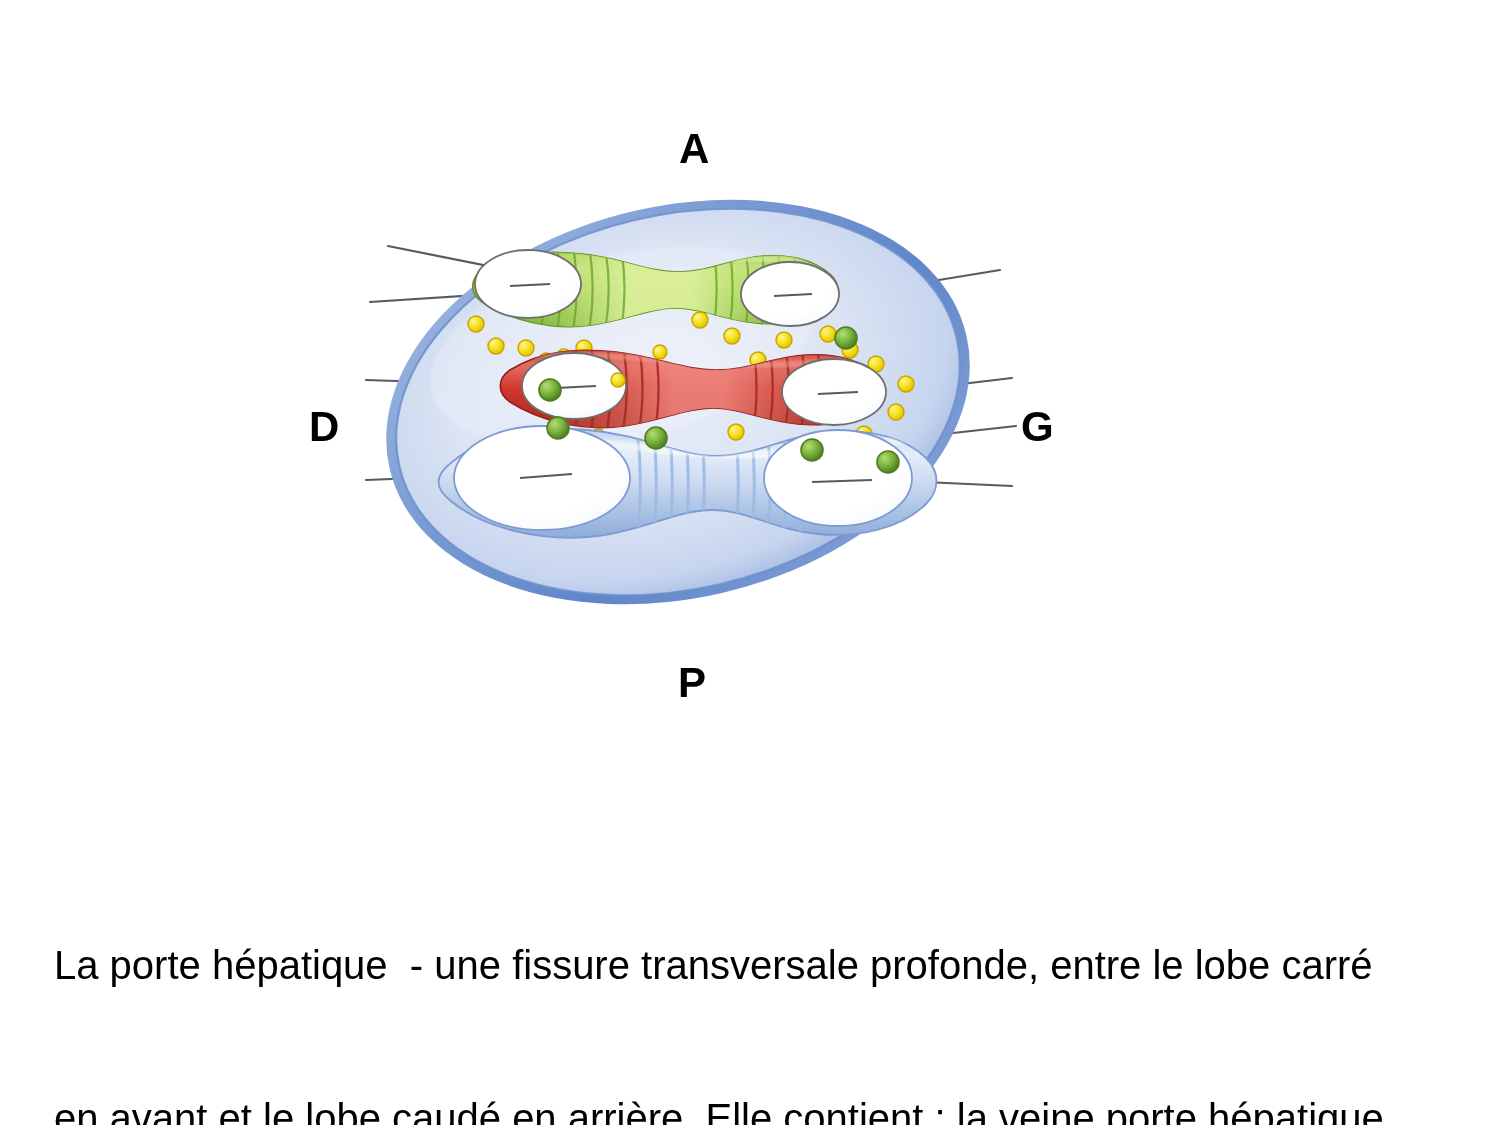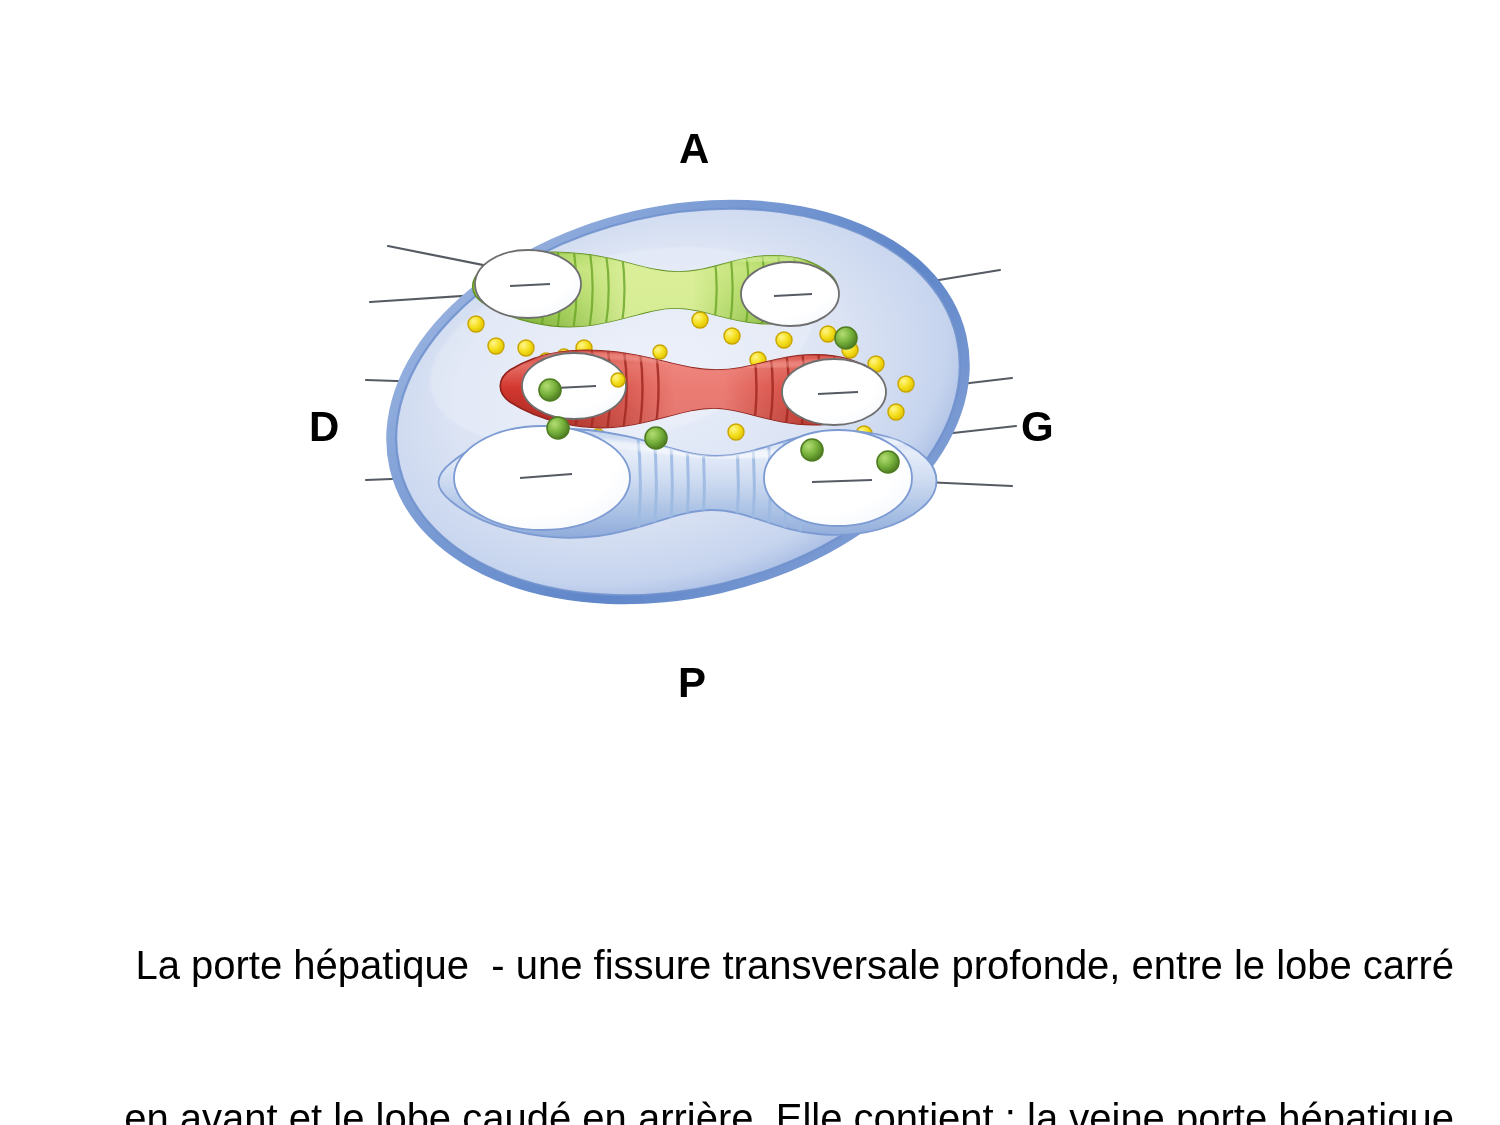--- a/index.html
+++ b/index.html
@@ -36,21 +36,21 @@
   
   #caption{
     position:absolute;
     left:54px;top:838px;width:1400px;
     font-family:"Liberation Sans", sans-serif;
     font-size:40px;
     line-height:51px;
     color:#000000;
     white-space:pre-wrap;
   }
-  .capline{display:block;text-align:right;}
+  .capline{display:block;}
 </style>
 </head>
 <body>
 
 <div id="slide">
 
   <div class="orient" id="lbl-a">A</div>
   <div class="orient" id="lbl-d">D</div>
   <div class="orient" id="lbl-g">G</div>
   <div class="orient" id="lbl-p">P</div>

